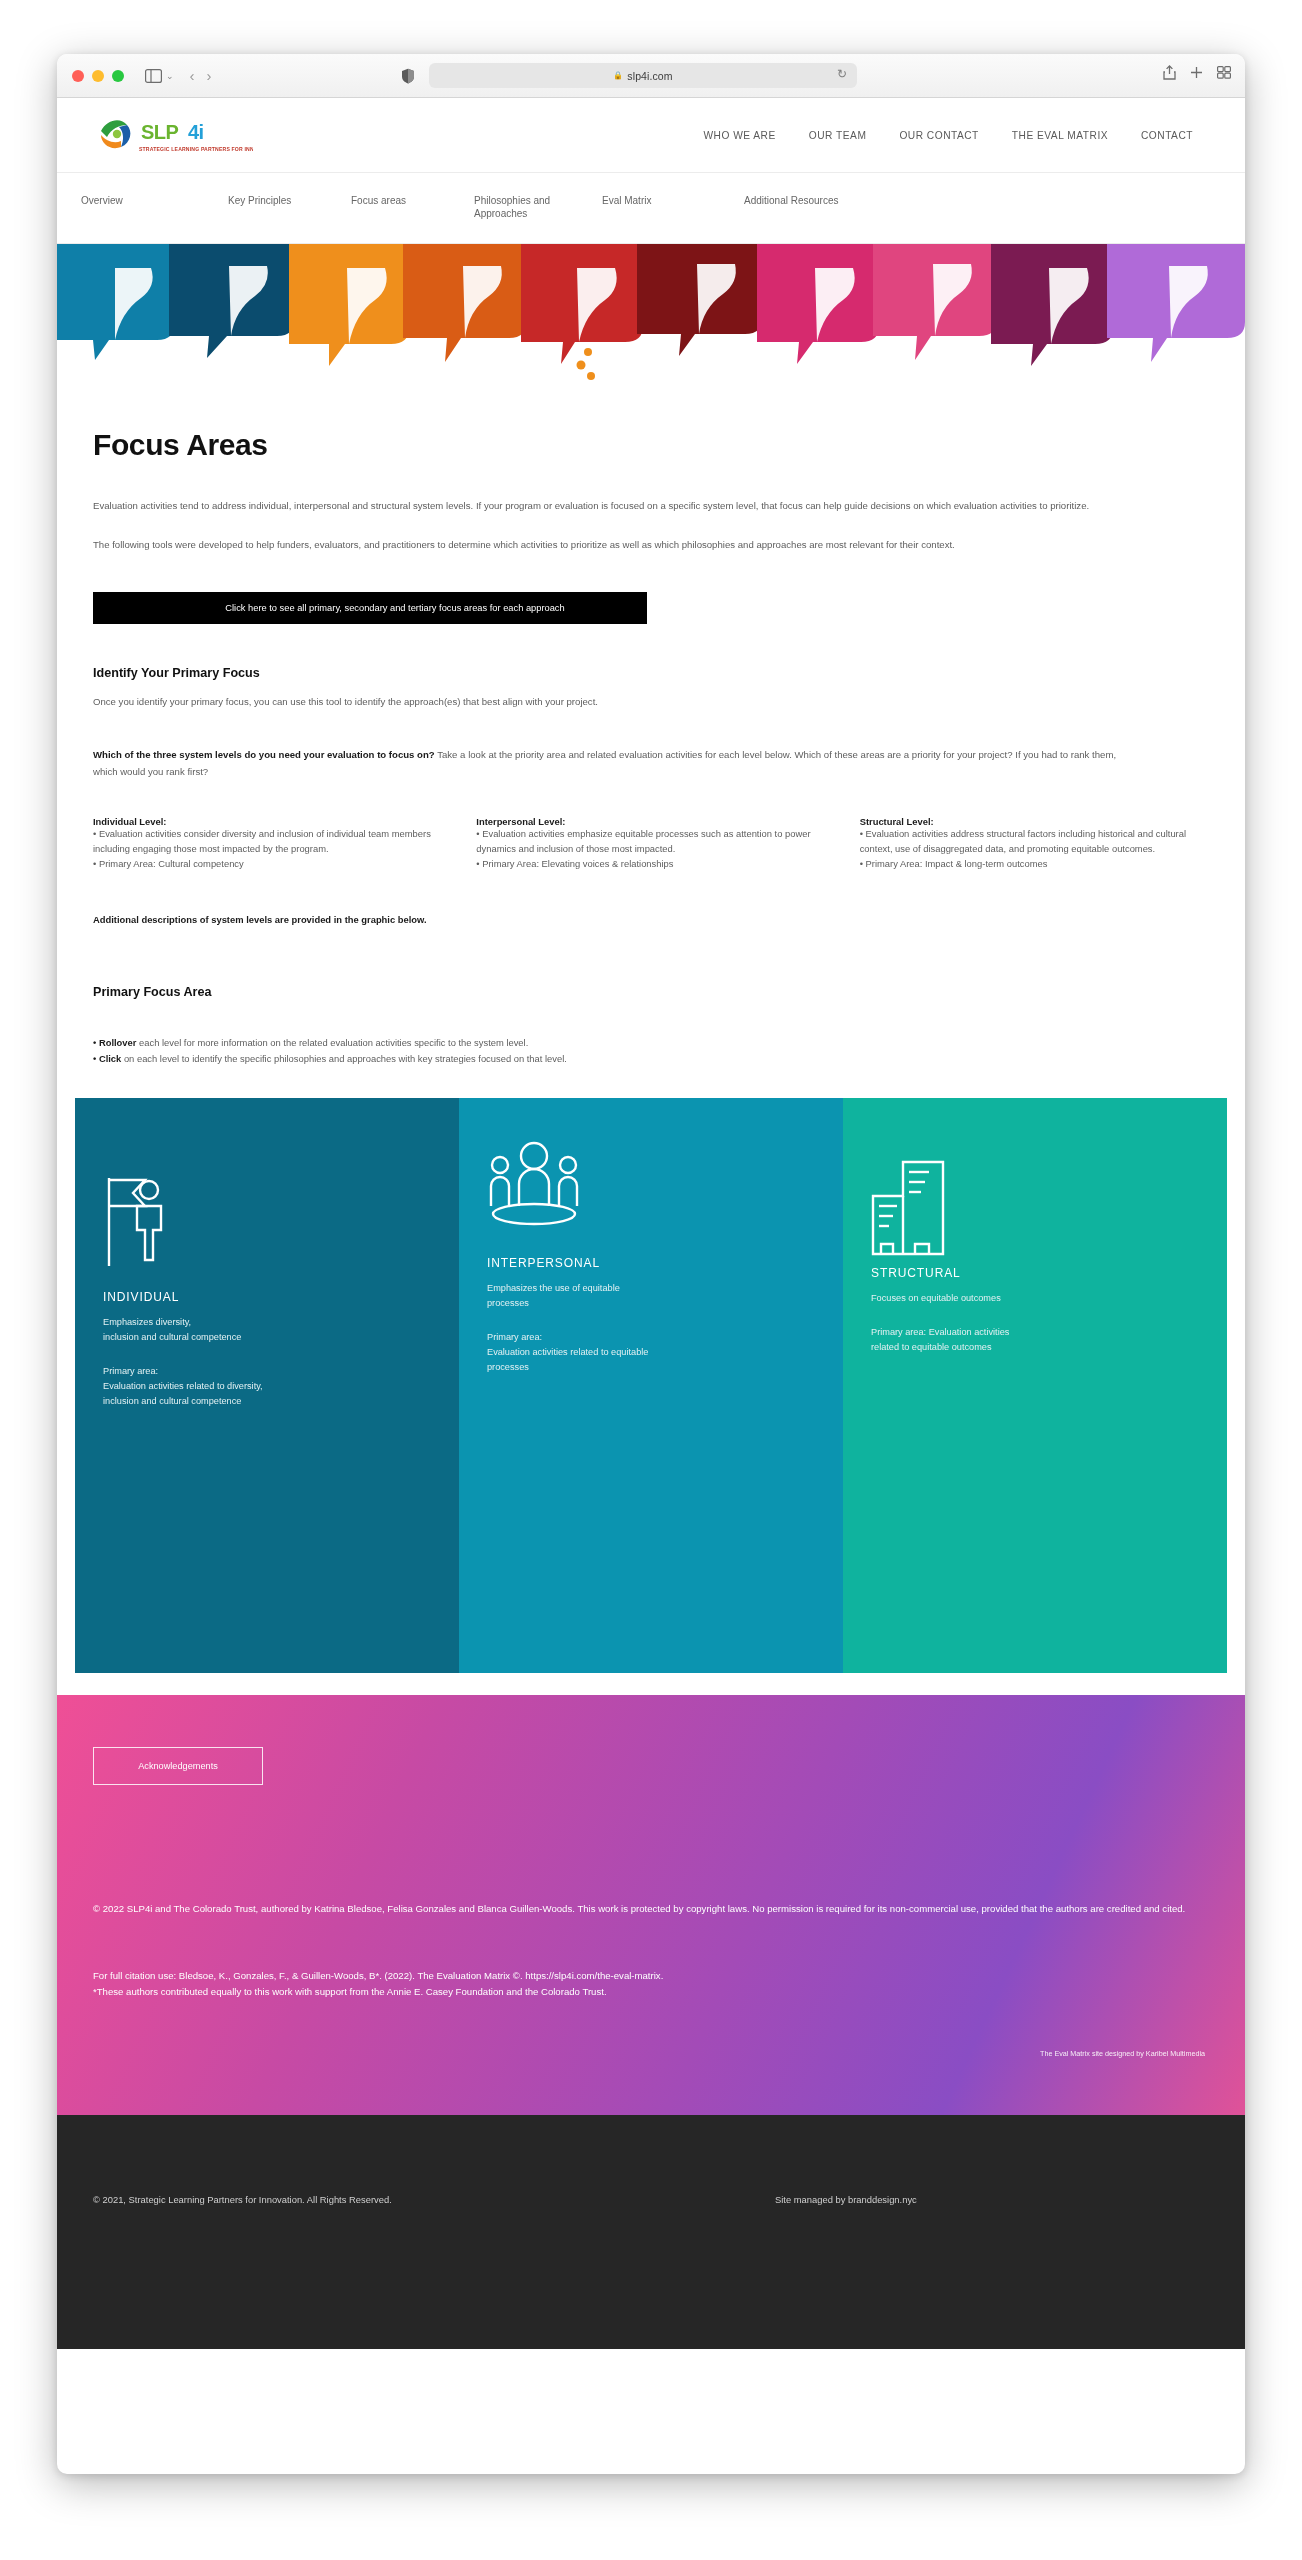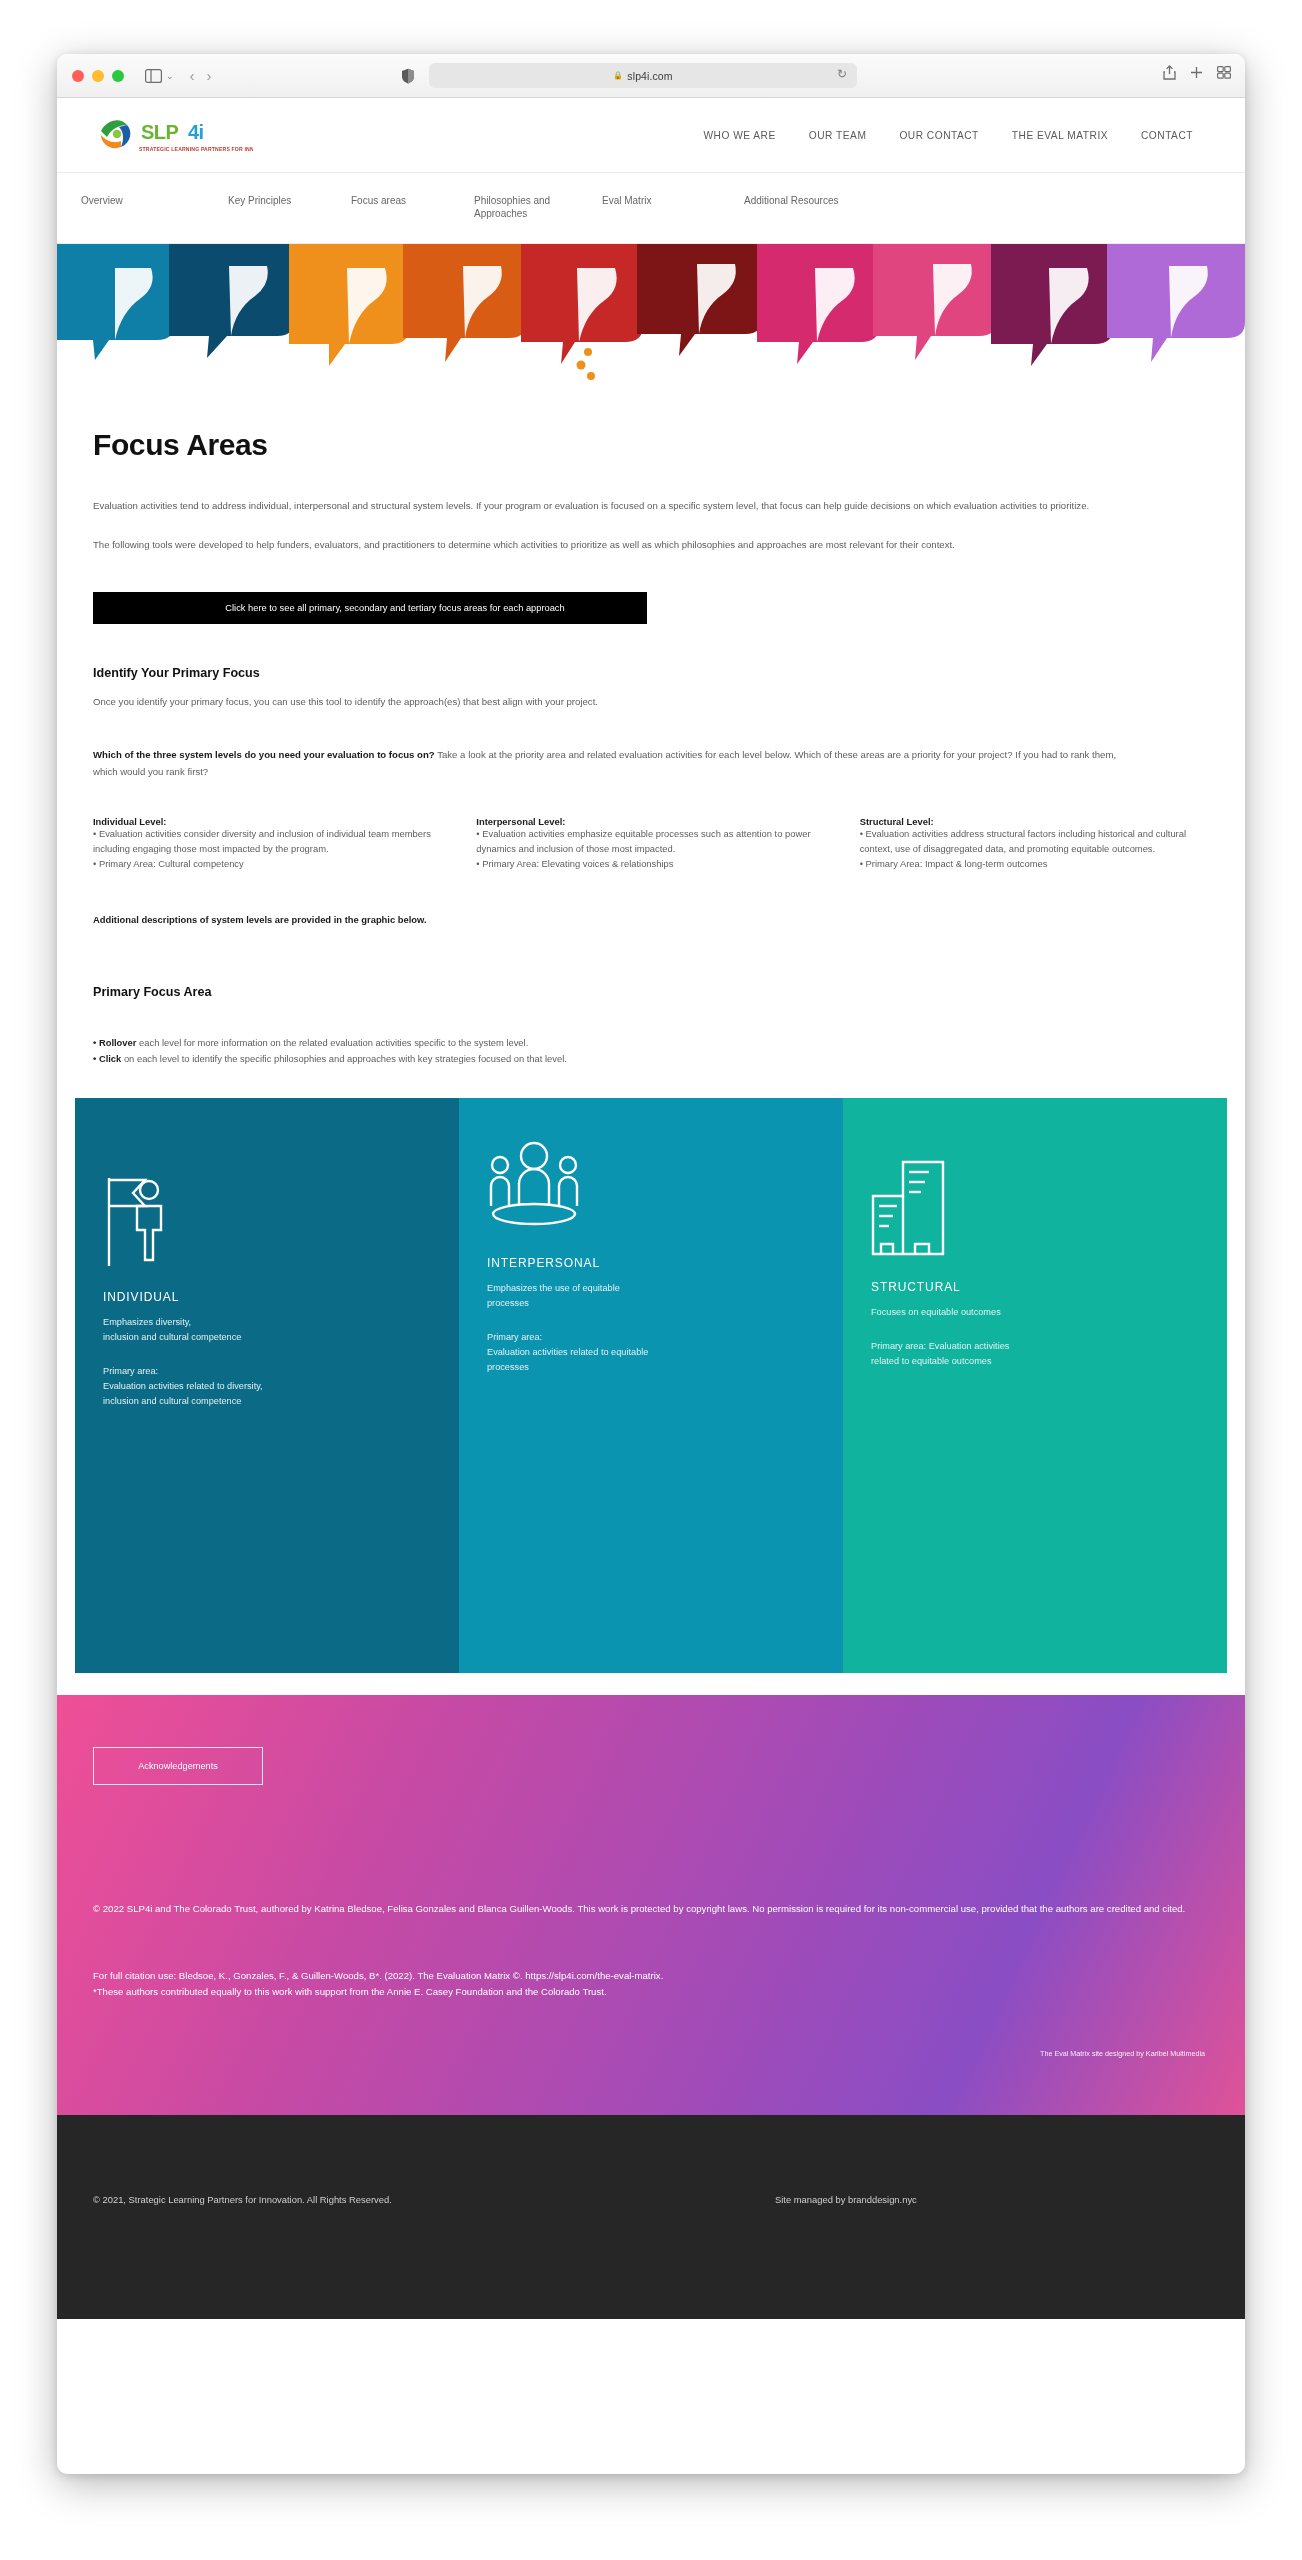--- a/index.html
+++ b/index.html
@@ -161,21 +161,21 @@
   #panels .panel .d2 { margin-top: 19px; }
   .p-individual { background: #0b6a85; }
   .p-interpersonal { background: #0b94b0; }
   .p-structural { background: #0fb39e; }
 
   .p-individual .ico { top: 78px; }
   .p-individual .txt { top: 192px; }
   .p-interpersonal .ico { top: 42px; }
   .p-interpersonal .txt { top: 158px; }
   .p-structural .ico { top: 60px; }
-  .p-structural .txt { top: 182px; }
+  .p-structural .txt { top: 168px; }
 
   
   #footer-grad {
     margin-top: 22px;
     height: 420px;
     background: linear-gradient(115deg, #ef4f96 0%, #c74aa4 28%, #a34bb7 58%, #8a4dc4 78%, #e05298 100%);
     position: relative;
     padding: 0 36px;
   }
   #ack-button {
@@ -192,21 +192,21 @@
   }
   #fp1 { top: 206px; }
   #fp2 { top: 273px; }
   #credit {
     position: absolute; right: 40px; top: 354px;
     font-size: 7.2px; color: rgba(255,255,255,0.9);
   }
 
   
   #footer-dark {
-    height: 204px; background: #262626;
+    height: 234px; background: #262626;
     position: relative; padding: 0 36px;
   }
   #footer-dark .fd {
     position: absolute; top: 79px;
     font-size: 9.4px; color: #cfcfcf;
   }
   #fd-left { left: 36px; }
   #fd-right { left: 718px; }
 </style>
 </head>

